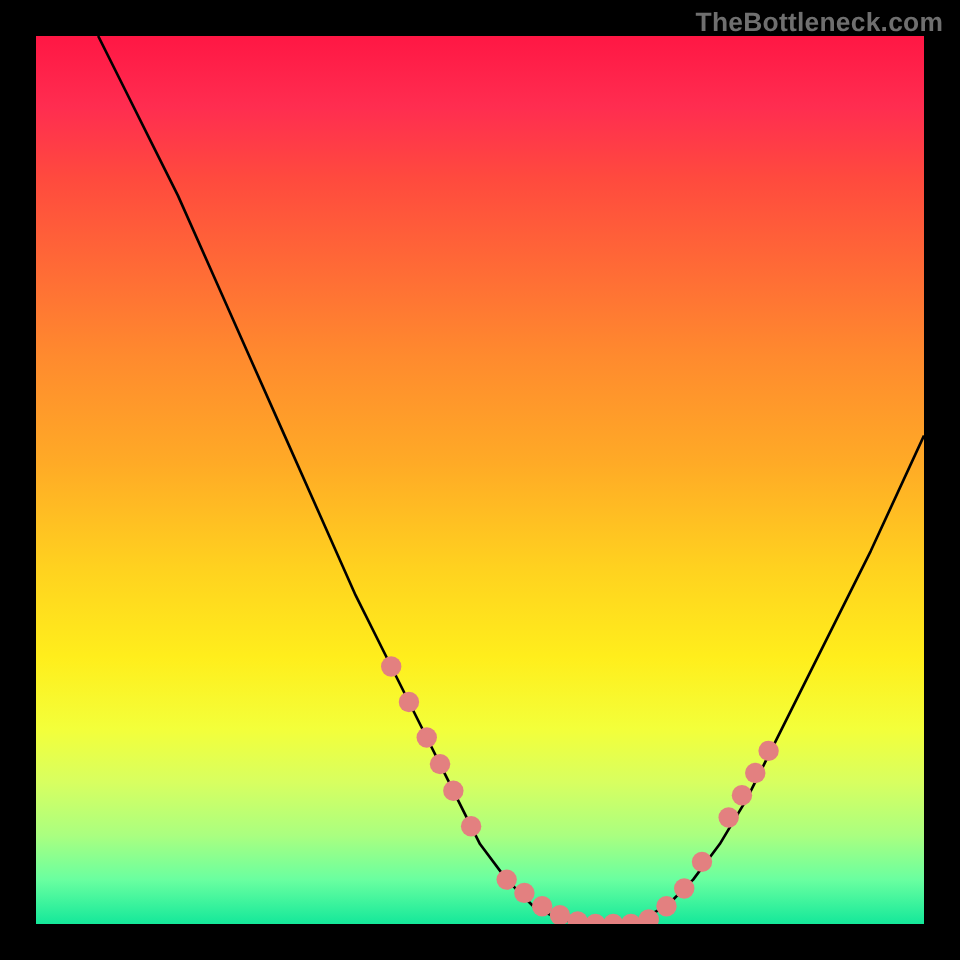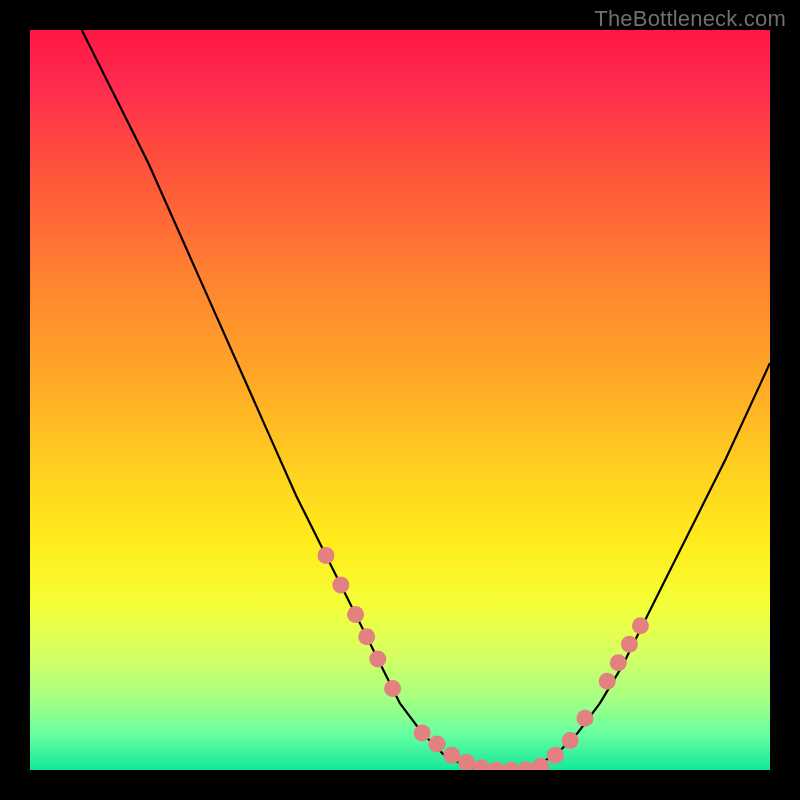--- a/index.html
+++ b/index.html
@@ -30,21 +30,21 @@
       #aaff80 90%,
       #6affa0 95%,
       #14e89a 100%);
   }
   .watermark {
     position: absolute;
     top: 6px;
     right: 14px;
     font-family: Arial, Helvetica, sans-serif;
     font-size: 22px;
-    font-weight: normal;
+    font-weight: bold;
     color: #6f6f6f;
     letter-spacing: 0.2px;
   }
   svg.curve {
     position: absolute;
     left: 0; top: 0;
     width: 100%;
     height: 100%;
   }
   .curve-path {

